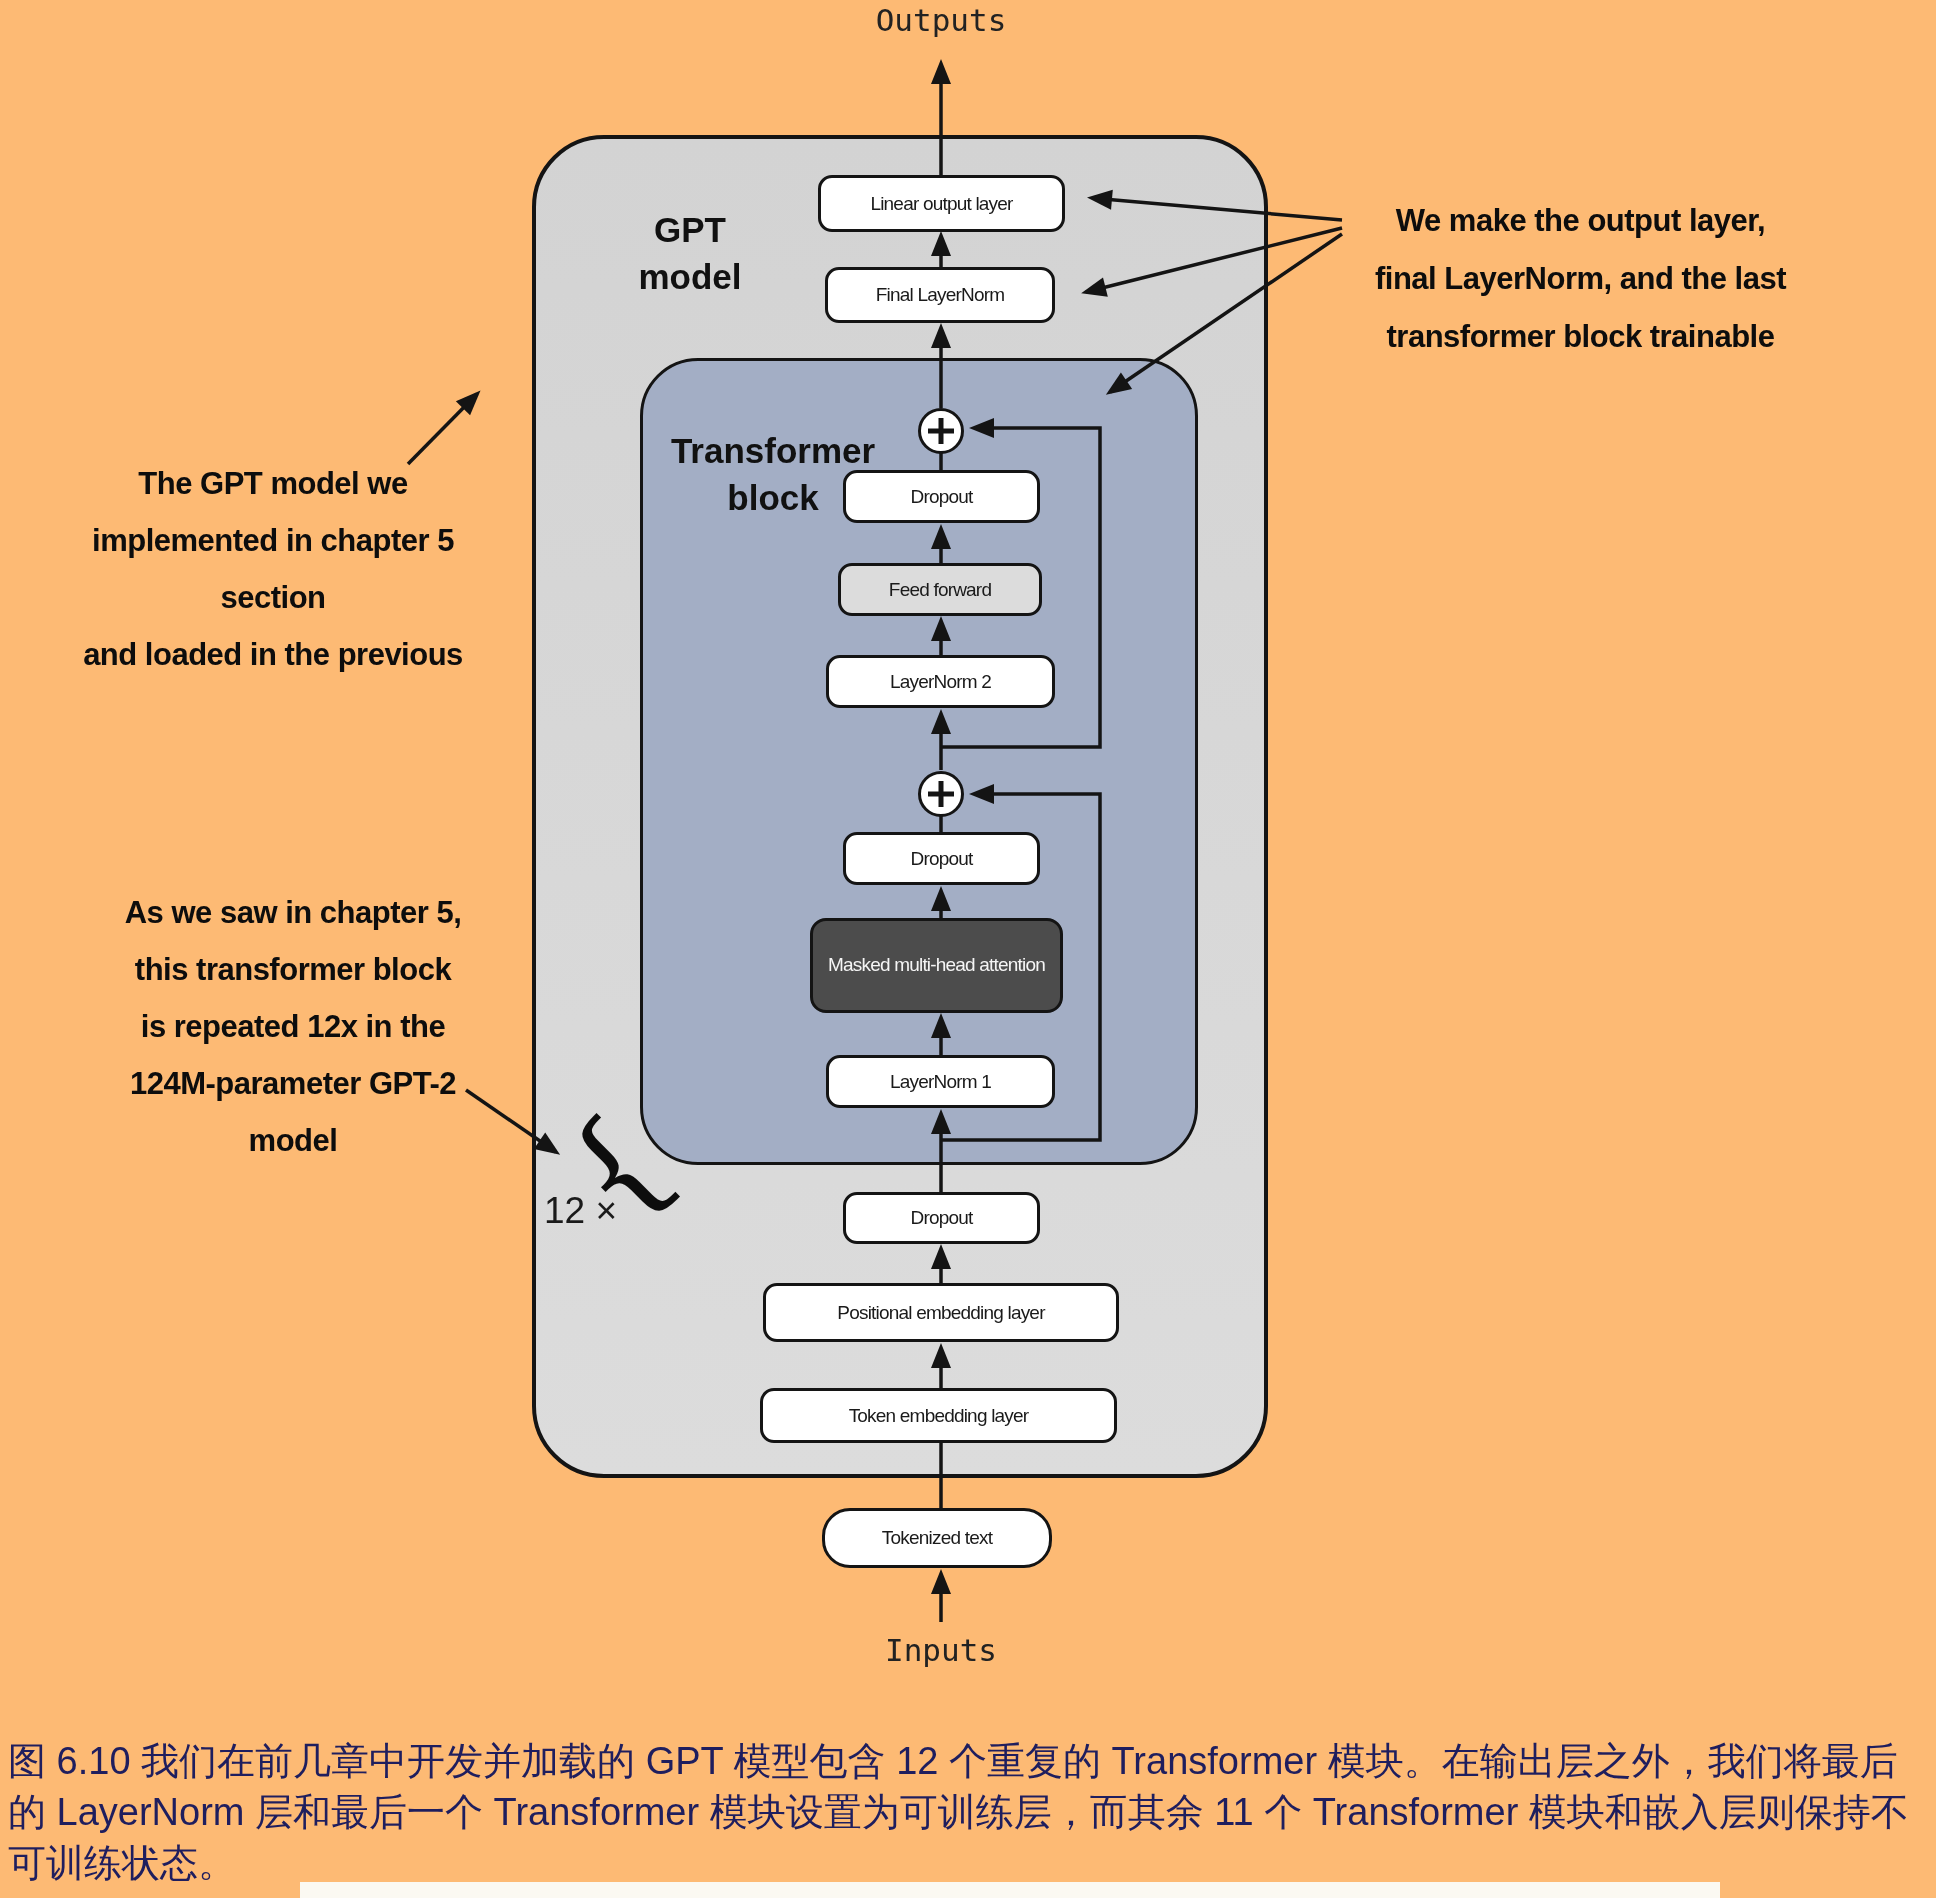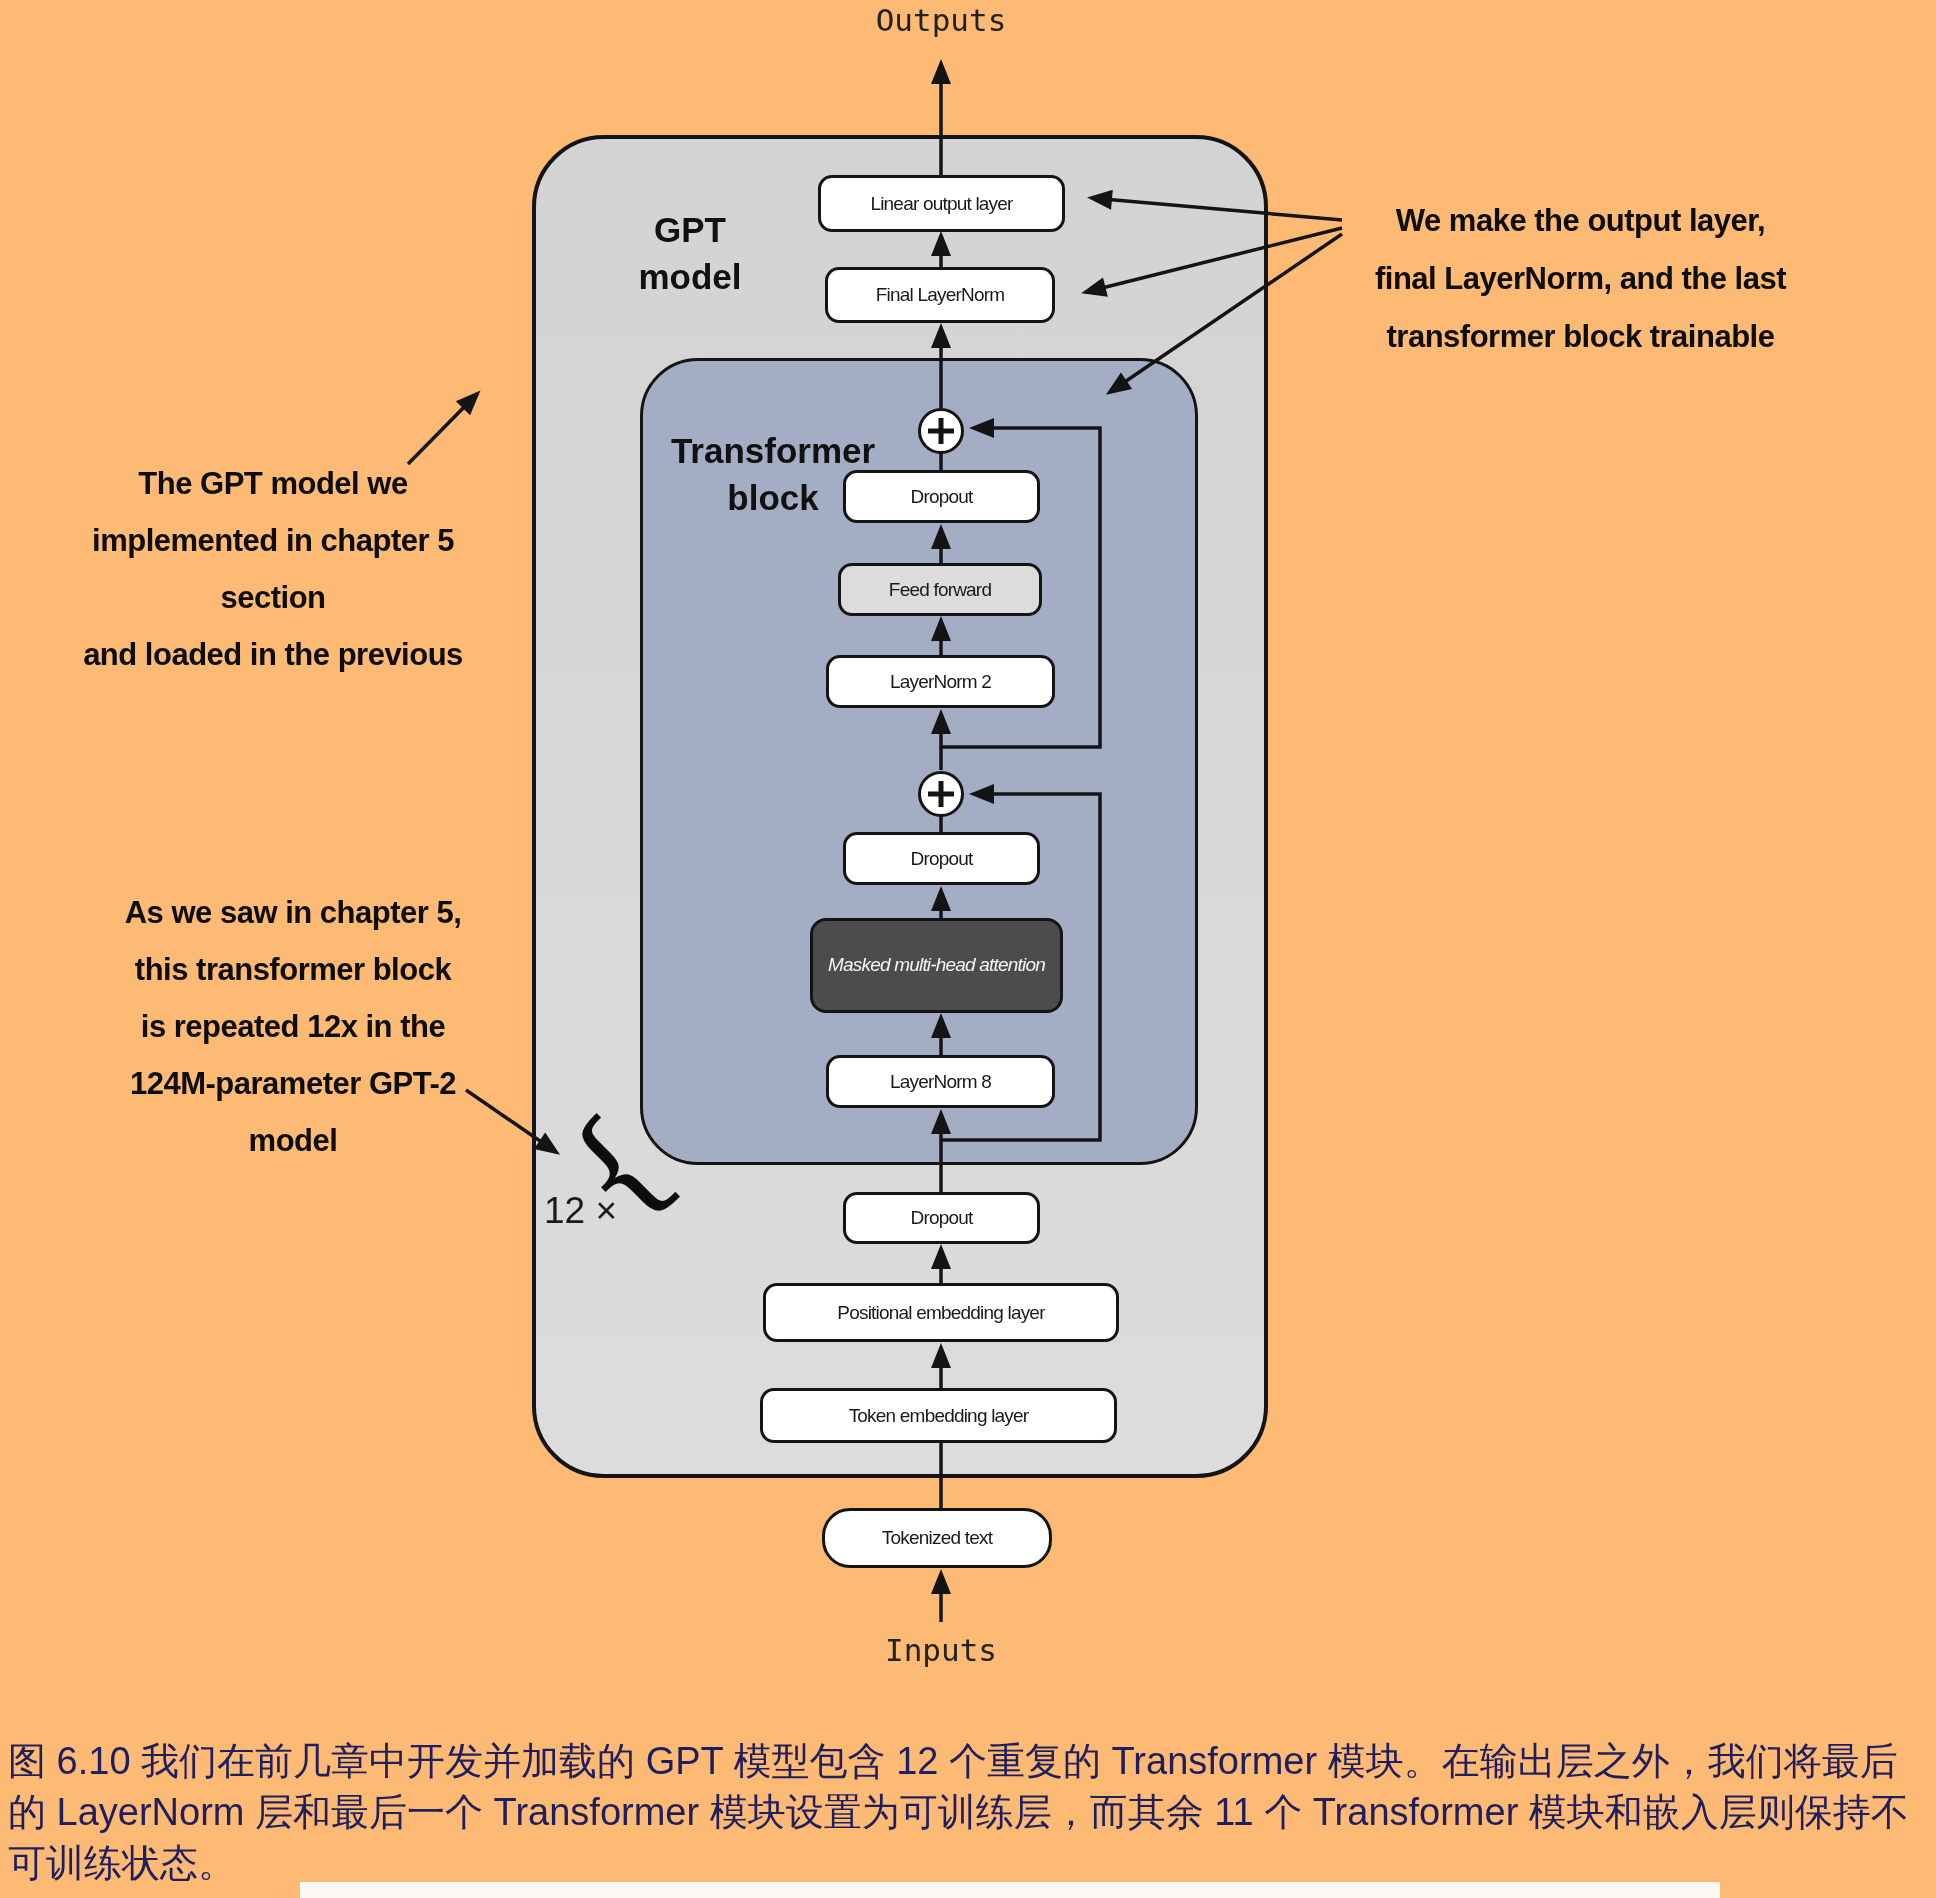--- a/index.html
+++ b/index.html
@@ -20,21 +20,21 @@
   
   svg.lines{position:absolute;left:0;top:0;width:1936px;height:1898px;}
   svg.lines line, svg.lines polyline{stroke:#141414;stroke-width:3.5;fill:none;}
   
   .node{
     position:absolute;background:#ffffff;border:3px solid #141414;border-radius:14px;
     box-sizing:border-box;display:flex;align-items:center;justify-content:center;
     font-size:19px;letter-spacing:-0.8px;color:#1a1a1a;white-space:nowrap;text-align:center;
   }
   .node.gray{background:#dcdcdc;}
-  .node.dark{background:#4c4c4c;color:#f5f5f5;border-radius:16px;white-space:normal;line-height:1.18;font-style:italic;}
+  .node.dark{background:#4c4c4c;color:#f5f5f5;border-radius:16px;white-space:normal;line-height:1.18;}
   
   .plus{
     position:absolute;width:46px;height:46px;border-radius:50%;
     background:#ffffff;border:3.5px solid #141414;box-sizing:border-box;
   }
   .plus::before,.plus::after{content:"";position:absolute;background:#141414;left:50%;top:50%;}
   .plus::before{width:26px;height:5px;transform:translate(-50%,-50%);}
   .plus::after{width:5px;height:26px;transform:translate(-50%,-50%);}
   
   .mono{
@@ -120,21 +120,21 @@
   <div class="plus" style="left:918px;top:408px;"></div>
 
   <div class="node" style="left:843px;top:470px;width:197px;height:53px;">Dropout</div>
   <div class="node gray" style="left:838px;top:563px;width:204px;height:53px;">Feed forward</div>
   <div class="node" style="left:826px;top:655px;width:229px;height:53px;">LayerNorm 2</div>
 
   <div class="plus" style="left:918px;top:771px;"></div>
 
   <div class="node" style="left:843px;top:832px;width:197px;height:53px;">Dropout</div>
   <div class="node dark" style="left:810px;top:918px;width:253px;height:95px;padding:0 14px;">Masked multi-head attention</div>
-  <div class="node" style="left:826px;top:1055px;width:229px;height:53px;">LayerNorm 8</div>
+  <div class="node" style="left:826px;top:1055px;width:229px;height:53px;">LayerNorm 1</div>
 
   <div class="node" style="left:843px;top:1192px;width:197px;height:52px;">Dropout</div>
   <div class="node" style="left:763px;top:1283px;width:356px;height:59px;">Positional embedding layer</div>
   <div class="node" style="left:760px;top:1388px;width:357px;height:55px;">Token embedding layer</div>
   <div class="node" style="left:822px;top:1508px;width:230px;height:60px;border-radius:28px;">Tokenized text</div>
 
   <div class="brace" style="left:576px;top:1104px;">{</div>
   <div class="repeat-label" style="left:520px;top:1190px;margin-left:24px;">12 ×</div>
 
   <div class="ann" style="left:58px;top:455px;width:430px;">

